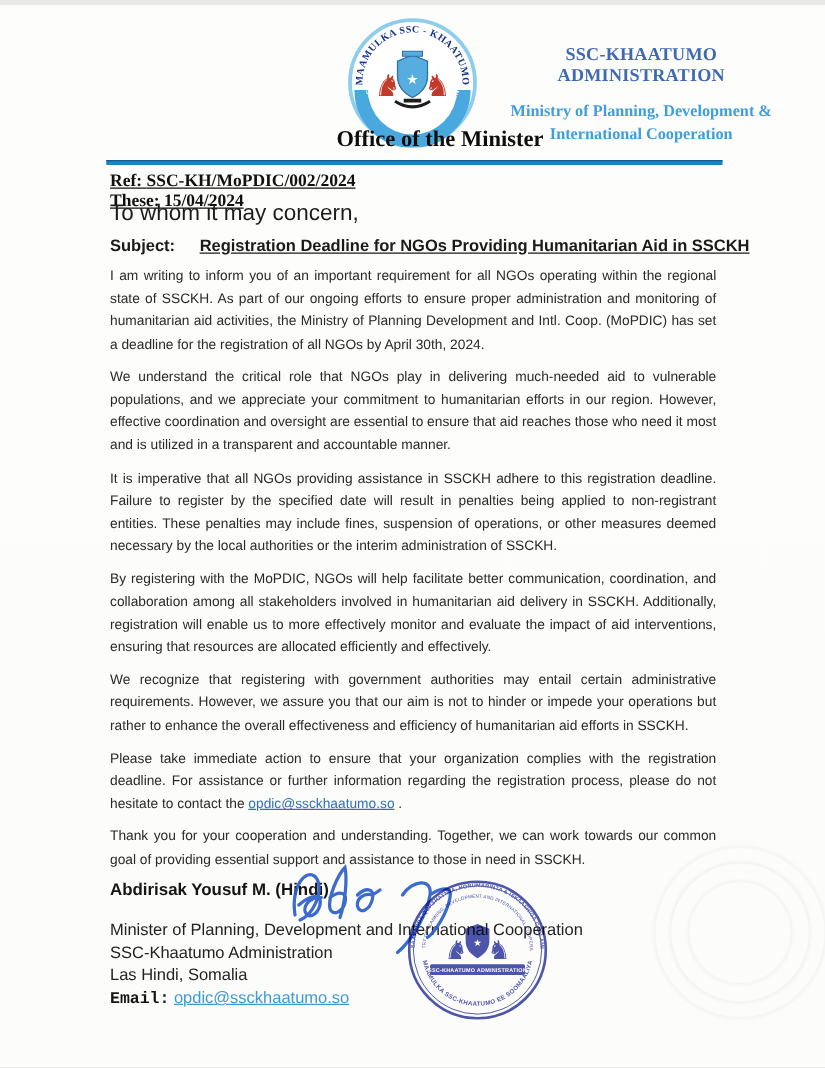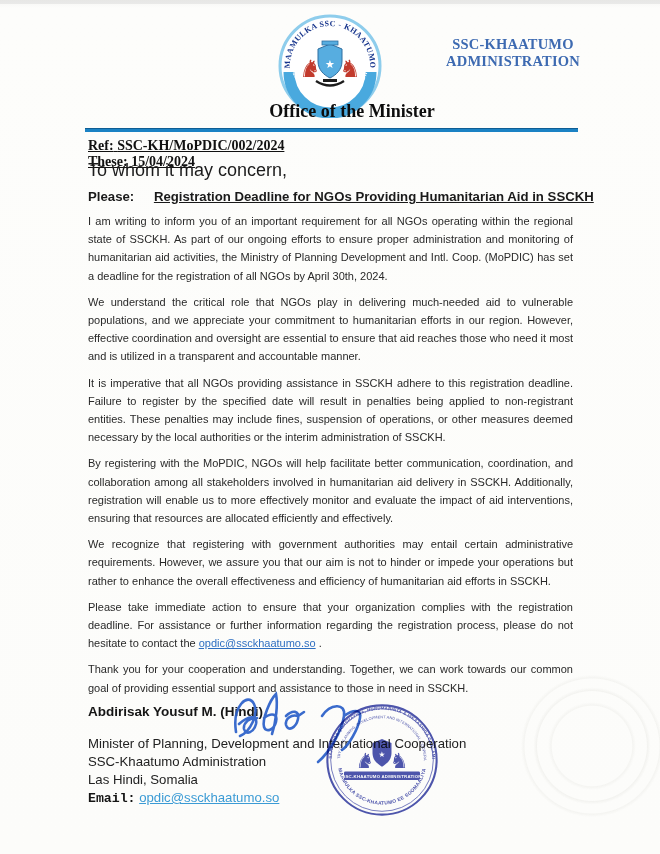--- a/index.html
+++ b/index.html
@@ -79,34 +79,38 @@
         <rect x="44" y="27" width="16" height="4" fill="#57ade0" stroke="#2f6ea0" stroke-width=".8"></rect>
         <text x="52" y="53.5" font-size="11" fill="#ffffff" text-anchor="middle">★</text>
         <path d="M38,67 q14,9 28,0" stroke="#1d1d1d" stroke-width="2.4" fill="none"></path>
         <rect x="45" y="65" width="14" height="3" fill="#1d1d1d"></rect>
       </g>
     </svg>
   </div>
 
   <div class="hdr-right">
     <div class="hdr-title">SSC-KHAATUMO ADMINISTRATION</div>
+    <div class="hdr-sub">
+      <div>Ministry of Planning, Development &amp;</div>
+      <div>International Cooperation</div>
+    </div>
   </div>
 
   <div class="office">Office of the Minister</div>
   <div class="rule"></div>
 
   <div class="meta-row">
     <span class="u"><b>Ref:</b> <span>SSC-KH/MoPDIC/002/2024</span></span>
     <span class="u"><b>These:</b> <span>15/04/2024</span></span>
   </div>
 
   <div class="salutation">To whom it may concern,</div>
 
   <div class="subject-row">
-    <span>Please:</span>
+    <span>Subject:</span>
     <span class="subject-text">Registration Deadline for NGOs Providing Humanitarian Aid in SSCKH</span>
   </div>
 
   <div class="body-text">
     <p>I am writing to inform you of an important requirement for all NGOs operating within the regional state of SSCKH. As part of our ongoing efforts to ensure proper administration and monitoring of humanitarian aid activities, the Ministry of Planning Development and Intl. Coop. (MoPDIC) has set a deadline for the registration of all NGOs by April 30th, 2024.</p>
     <p>We understand the critical role that NGOs play in delivering much-needed aid to vulnerable populations, and we appreciate your commitment to humanitarian efforts in our region. However, effective coordination and oversight are essential to ensure that aid reaches those who need it most and is utilized in a transparent and accountable manner.</p>
     <p>It is imperative that all NGOs providing assistance in SSCKH adhere to this registration deadline. Failure to register by the specified date will result in penalties being applied to non-registrant entities. These penalties may include fines, suspension of operations, or other measures deemed necessary by the local authorities or the interim administration of SSCKH.</p>
     <p>By registering with the MoPDIC, NGOs will help facilitate better communication, coordination, and collaboration among all stakeholders involved in humanitarian aid delivery in SSCKH. Additionally, registration will enable us to more effectively monitor and evaluate the impact of aid interventions, ensuring that resources are allocated efficiently and effectively.</p>
     <p>We recognize that registering with government authorities may entail certain administrative requirements. However, we assure you that our aim is not to hinder or impede your operations but rather to enhance the overall effectiveness and efficiency of humanitarian aid efforts in SSCKH.</p>
     <p><span>Please take immediate action to ensure that your organization complies with the registration deadline. For assistance or further information regarding the registration process, please do not hesitate to contact the </span><a class="link">opdic@ssckhaatumo.so</a><span> .</span></p>

